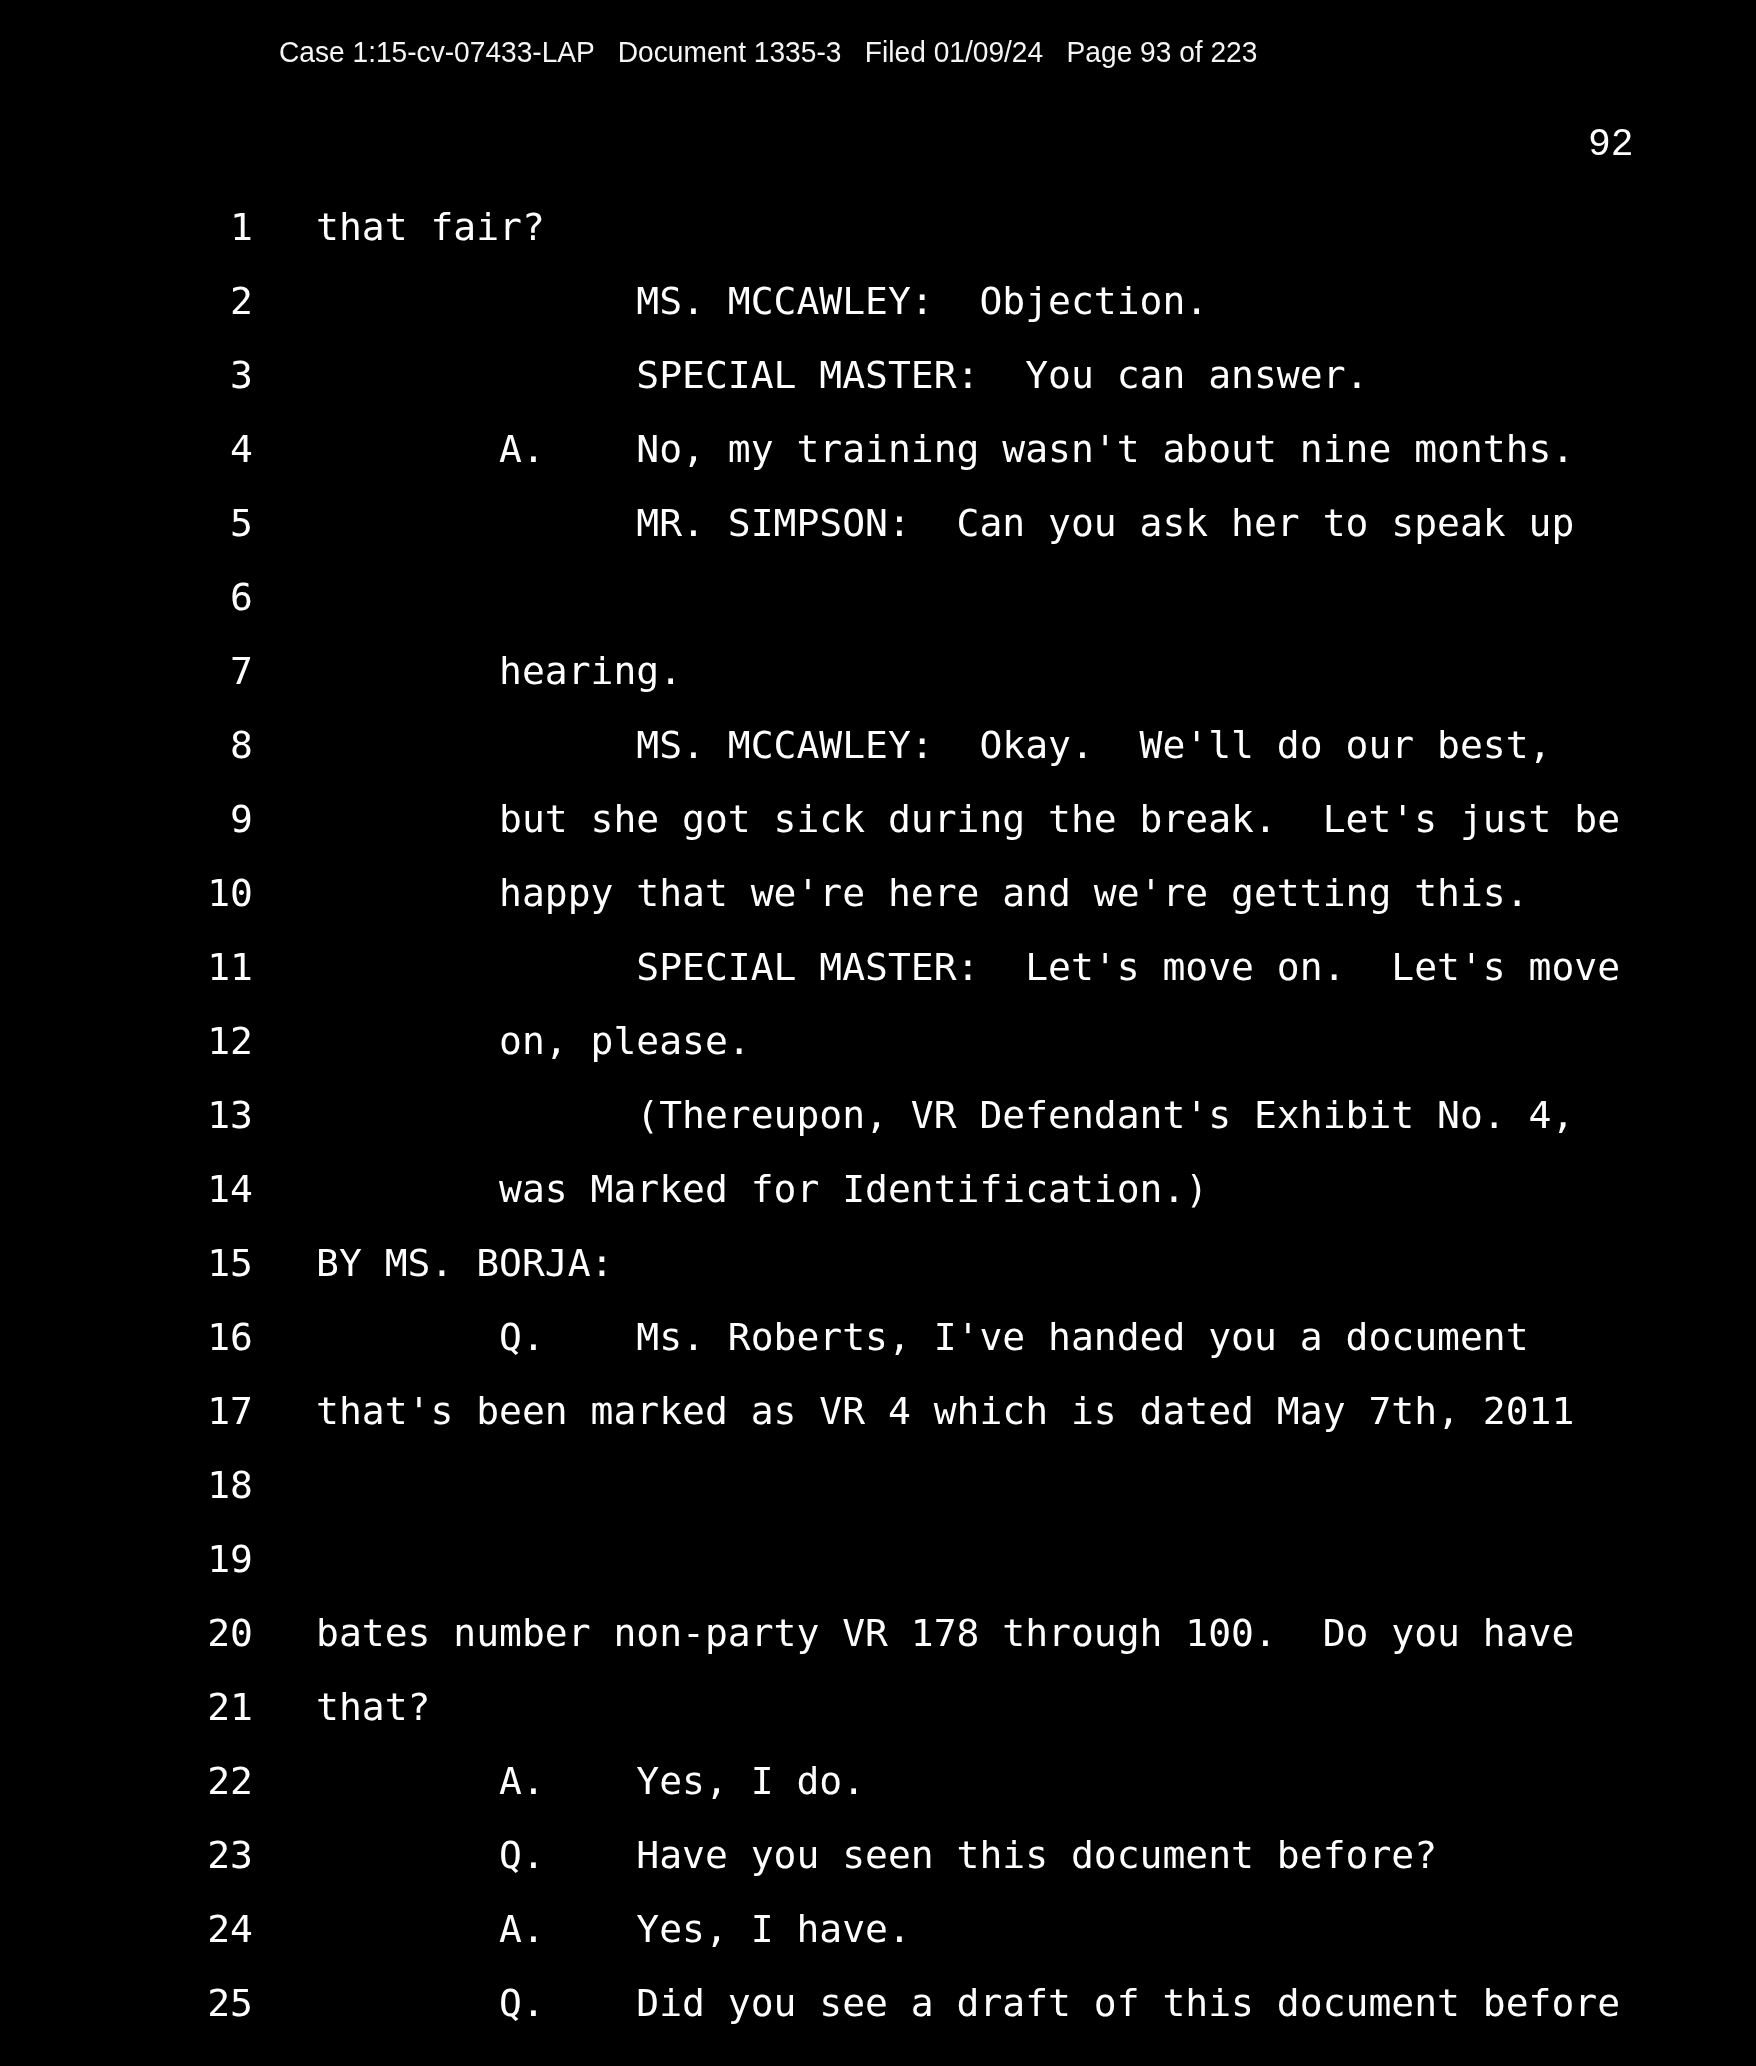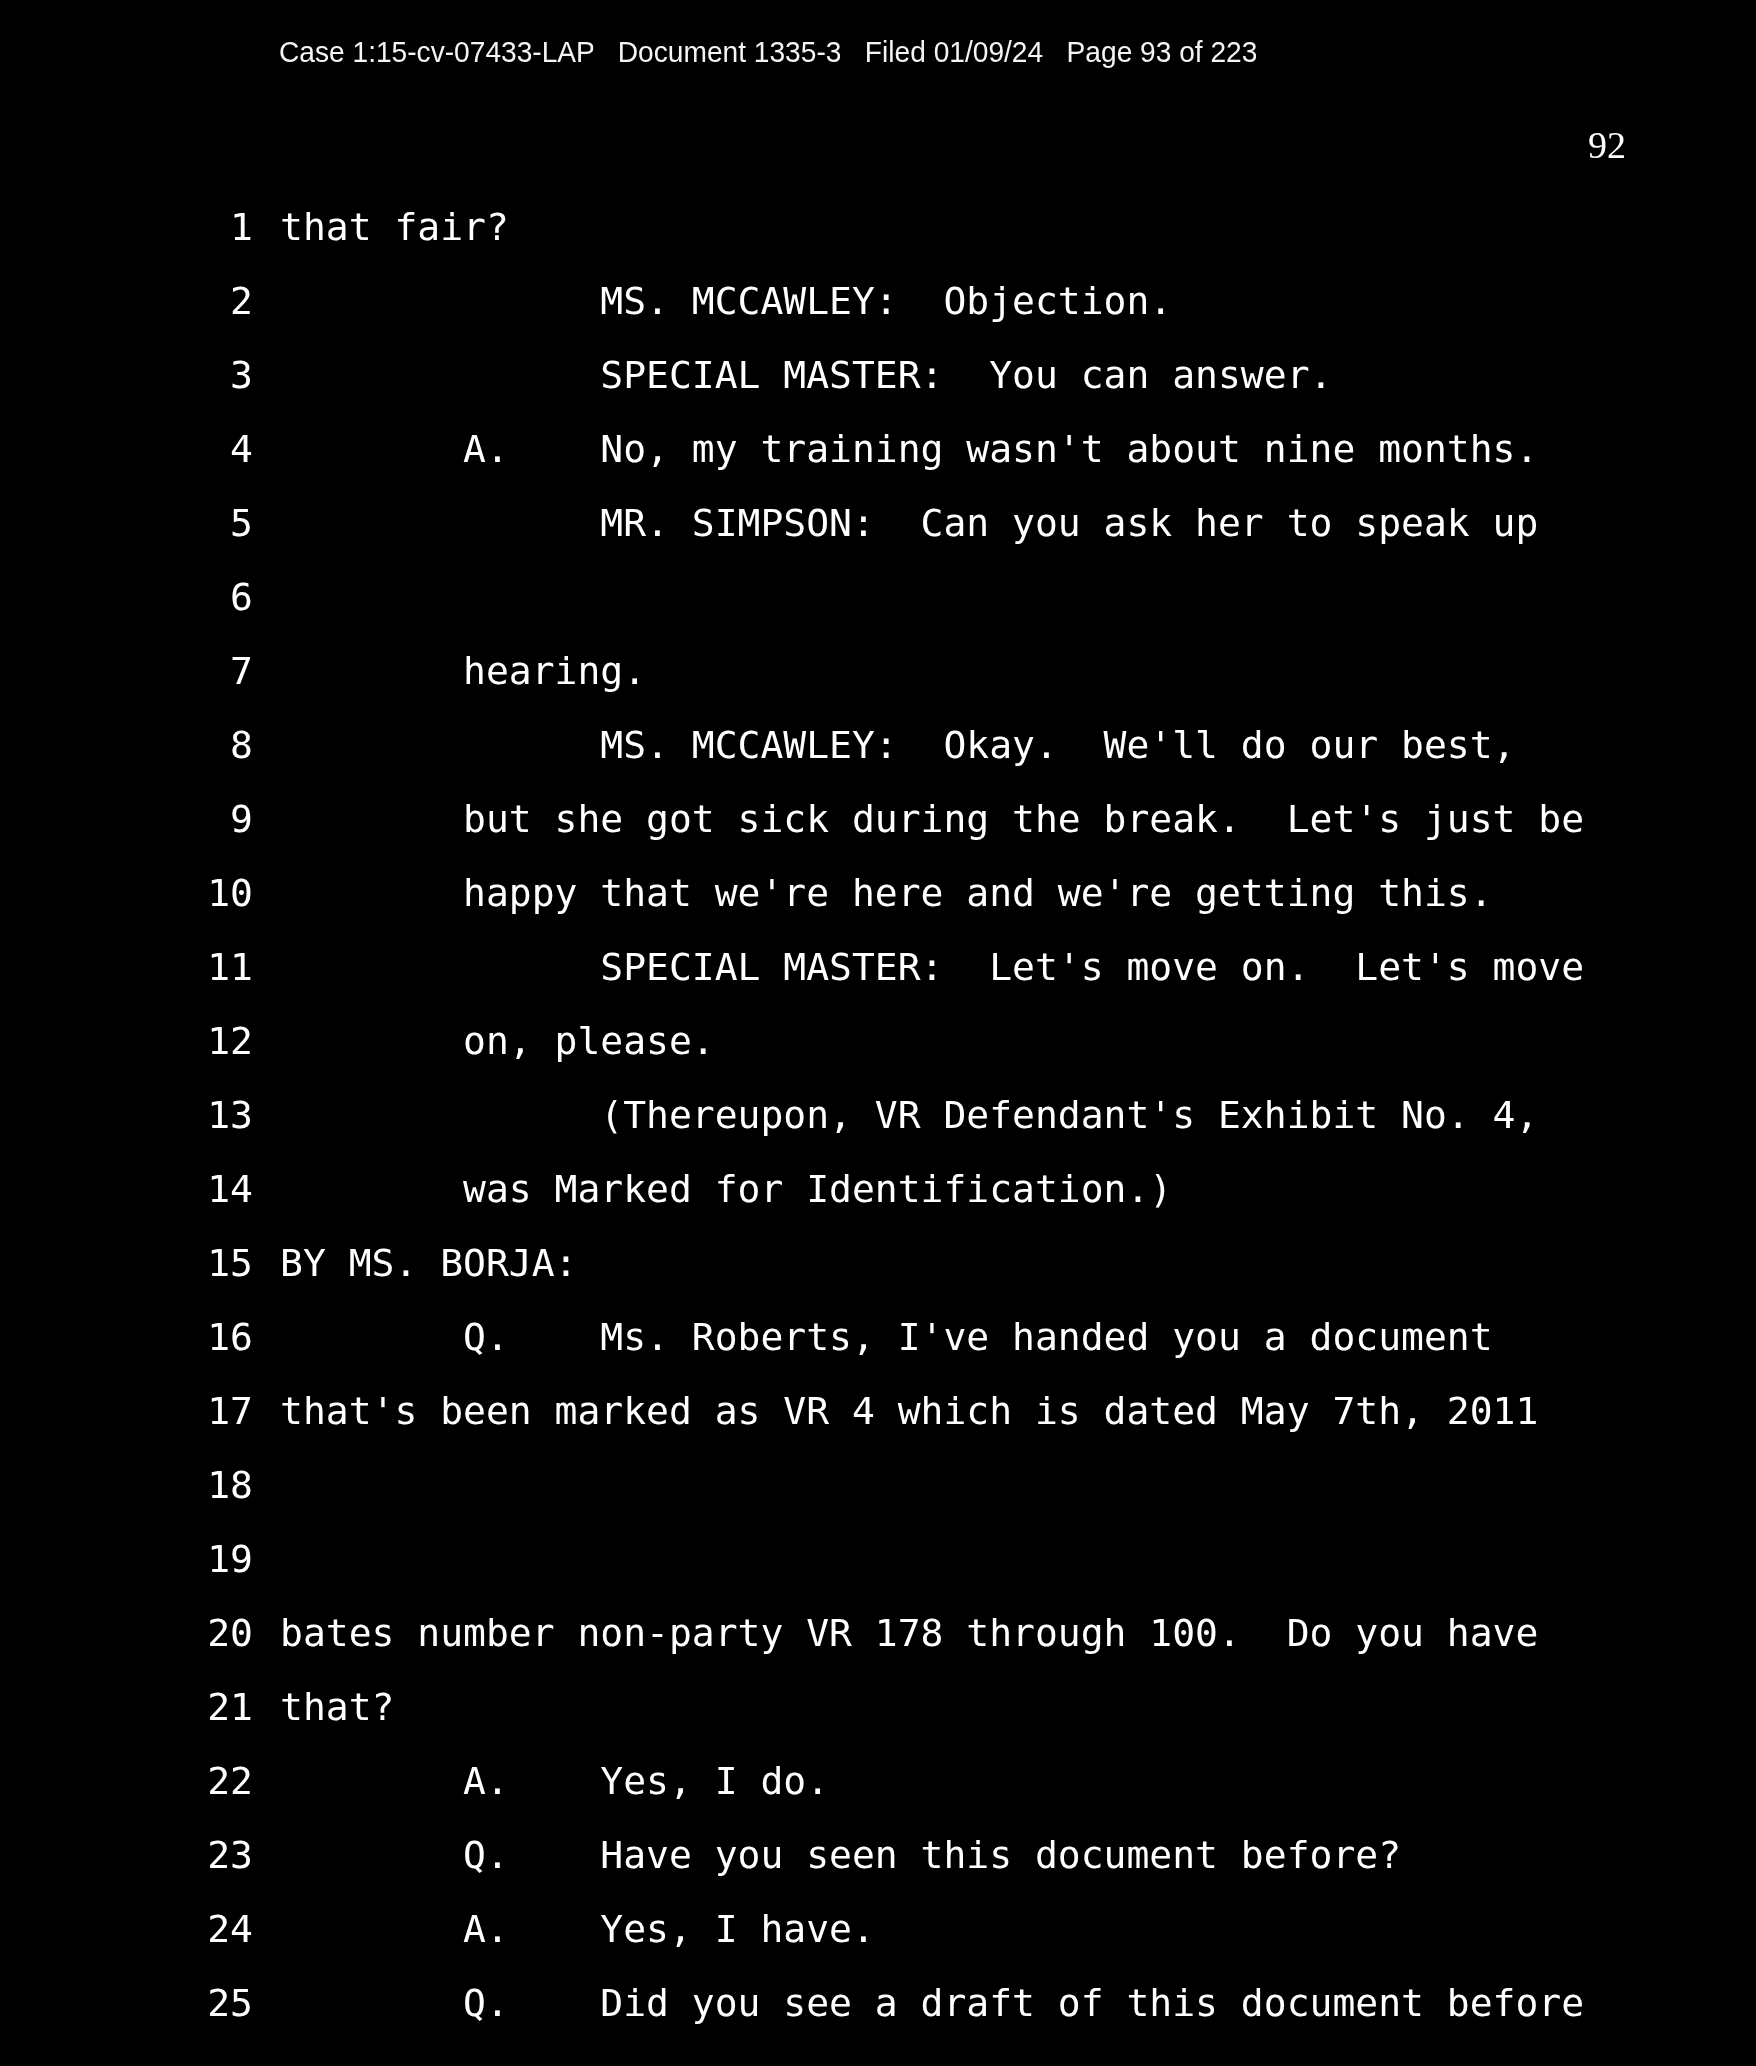--- a/index.html
+++ b/index.html
@@ -20,21 +20,21 @@
     line-height: 1;
     white-space: pre;
     transform: scaleX(0.97);
     transform-origin: left top;
     color: #f5f5f5;
   }
   .page-number {
     position: absolute;
     left: 1588px;
     top: 126px;
-    font-family: Liberation Serif, serif;
+    font-family: Liberation Mono, monospace;
     font-size: 38px;
     line-height: 1;
     color: #ffffff;
   }
   .transcript {
     position: absolute;
     left: 165px;
     top: 190px;
     font-family: "DejaVu Sans Mono", monospace;
     font-size: 38px;
@@ -44,21 +44,21 @@
     display: flex;
     height: 74px;
     line-height: 74px;
   }
   .t-num {
     flex: 0 0 auto;
     width: 88px;
     text-align: right;
   }
   .t-text {
-    margin-left: 27px;
+    margin-left: 63px;
     white-space: pre;
   }
 </style>
 </head>
 <body>
 
 <div class="page">
 
   <div class="doc-header">Case 1:15-cv-07433-LAP   Document 1335-3   Filed 01/09/24   Page 93 of 223</div>
 

